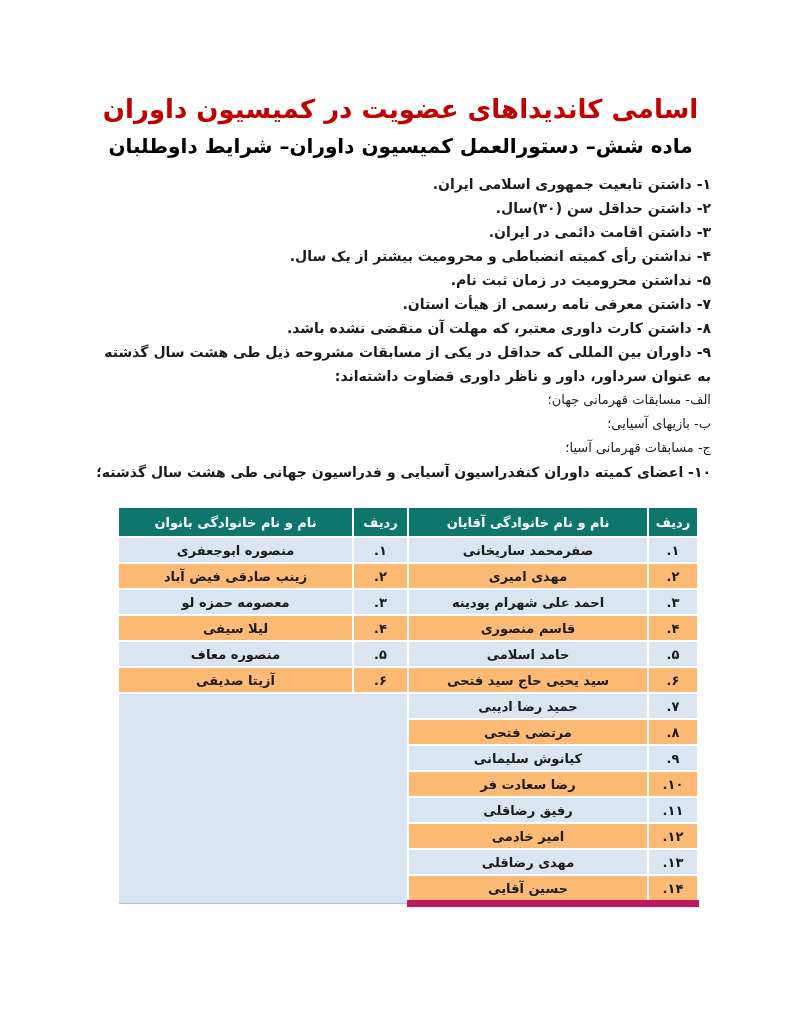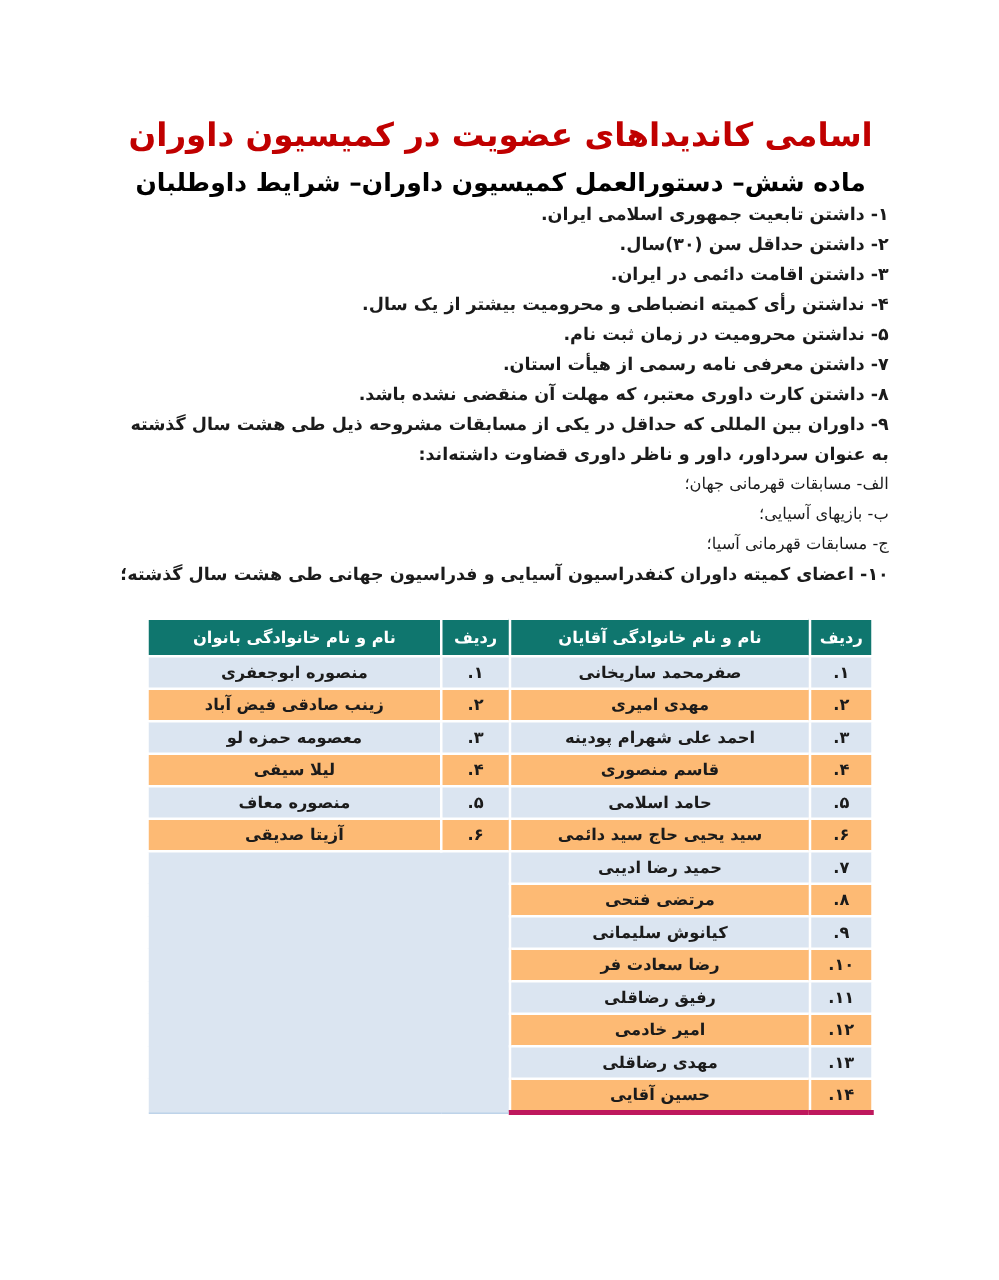--- a/index.html
+++ b/index.html
@@ -11,21 +11,21 @@
   .page{
     width:799px;height:1024px;box-sizing:border-box;
     padding:96px 88px 0 90px;direction:rtl;
   }
   .doc-title{
     text-align:center;font-weight:bold;font-size:26px;
     color:#C00000;margin:0 0 10px 0;line-height:26px;
   }
   .doc-subtitle{
     text-align:center;font-weight:bold;font-size:20px;
-    color:#000000;margin:0 0 0 0;line-height:28px;
+    color:#000000;margin:0 0 12px 0;line-height:28px;
   }
   .rules{font-size:14px;font-weight:bold;line-height:24px;text-align:right;}
   .rule{direction:rtl;}
   .rule.light{font-weight:normal;font-size:13px;}
   .u{text-underline-offset:3px;}
   .rule-num{white-space:nowrap;}
   table.tbl{
     width:580px;margin:22px 12px 0 auto;
     border-collapse:collapse;table-layout:fixed;
     font-size:13px;font-weight:bold;direction:rtl;
@@ -38,21 +38,21 @@
     background:#0f766e;color:#ffffff;height:28px;
     border:2px solid #ffffff;text-align:center;vertical-align:middle;
     font-size:13px;padding:0;
   }
   .tbl td{
     height:24px;border:2px solid #ffffff;text-align:center;
     vertical-align:middle;padding:0;background:#fdba74;
   }
   .tbl tr.band td{background:#DBE5F1;}
   .tbl td.merged{background:#DBE5F1;border-bottom:1px solid #a9c5e2;}
-  .tbl tbody tr:last-child td{border-bottom:4px solid #be185d;}
+  .tbl tbody tr:last-child td{border-bottom:7px solid #be185d;}
 </style>
 </head>
 <body>
 
 <div class="page">
 
   <h1 class="doc-title">اسامی کاندیداهای عضویت در کمیسیون داوران</h1>
   <h2 class="doc-subtitle">ماده شش– دستورالعمل کمیسیون داوران– شرایط داوطلبان</h2>
 
   <div class="rules">
@@ -111,21 +111,21 @@
         <td>لیلا سیفی</td>
       </tr>
       <tr class="band">
         <td>۵.</td>
         <td>حامد اسلامی</td>
         <td>۵.</td>
         <td>منصوره معاف</td>
       </tr>
       <tr>
         <td>۶.</td>
-        <td>سید یحیی حاج سید دائمی</td>
+        <td>سید یحیی حاج سید فتحی</td>
         <td>۶.</td>
         <td>آزیتا صدیقی</td>
       </tr>
       <tr class="band">
         <td>۷.</td>
         <td>حمید رضا ادیبی</td>
         <td class="merged" colspan="2" rowspan="8"></td>
       </tr>
       <tr>
         <td>۸.</td>

